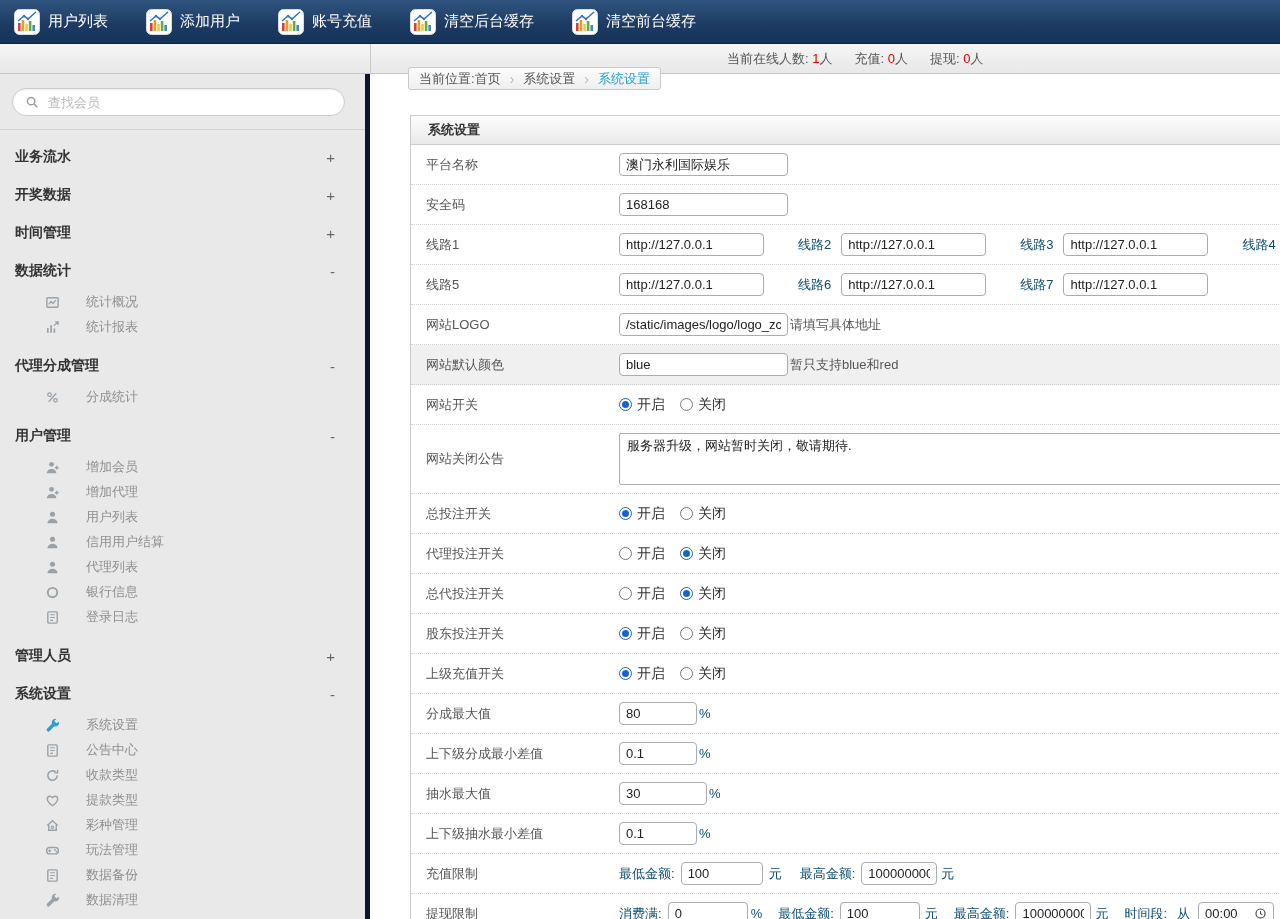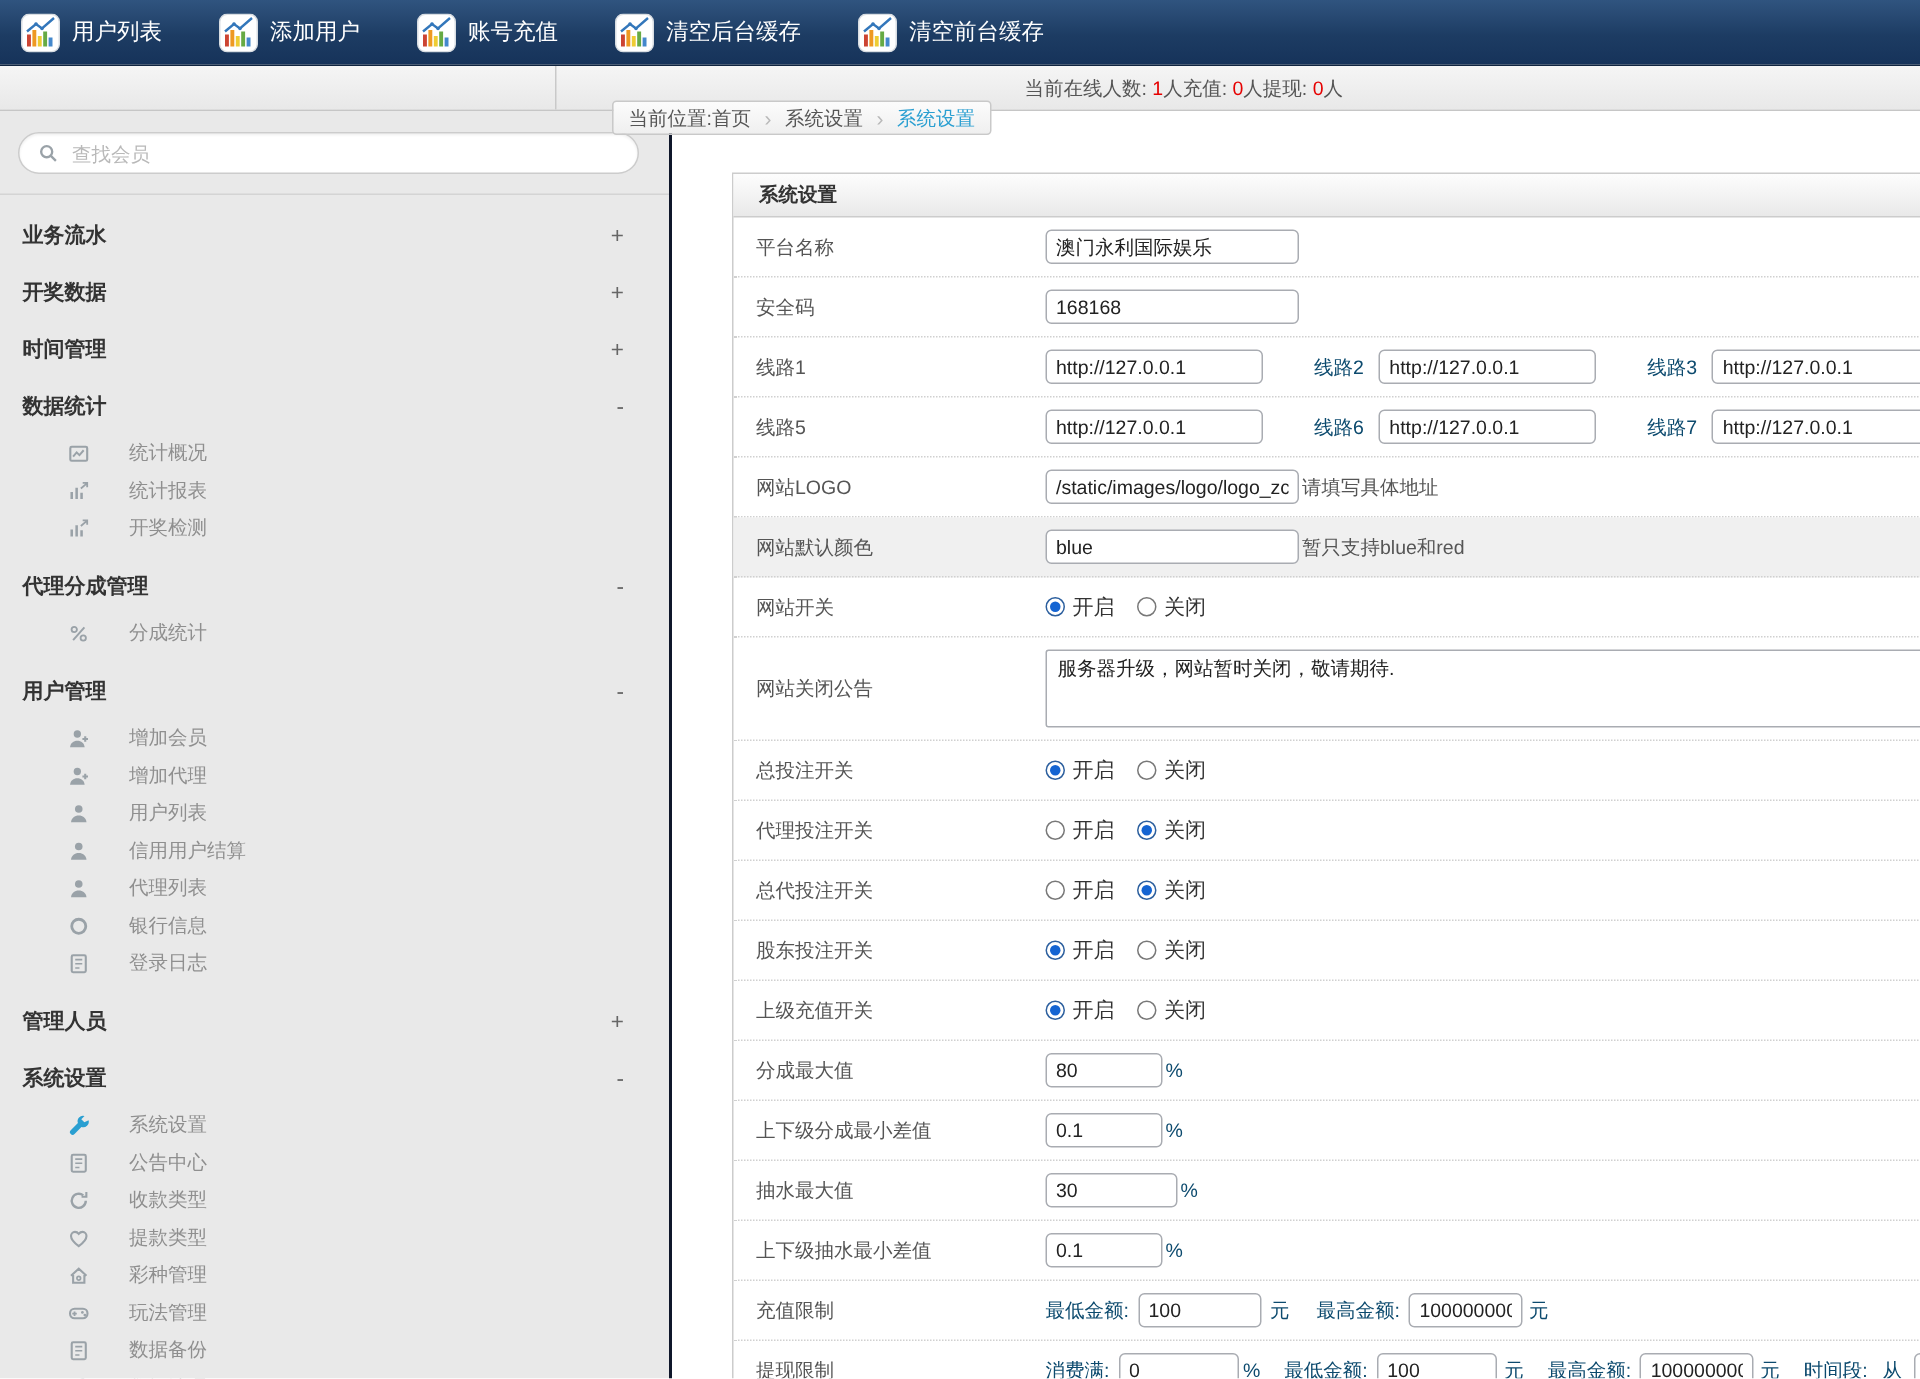--- a/index.html
+++ b/index.html
@@ -14,26 +14,26 @@
   .tn{ display:flex; align-items:center; gap:8px; color:#fff; font-size:15px; cursor:pointer; white-space:nowrap; }
   .tn svg{ width:26px; height:26px; }
 
   
   .crumbbar{ height:30px; background:linear-gradient(#f5f5f5,#e8e8e8); border-bottom:1px solid #c6c6c6; display:flex; align-items:center; position:relative; box-sizing:border-box; }
   .vdiv{ position:absolute; left:370px; top:0; bottom:0; width:1px; background:#c9c9c9; }
   .crumbbox{ display:inline-flex; align-items:center; height:21px; margin-left:408px; border:1px solid #c9c9c9; border-radius:3px; background:linear-gradient(#fcfcfc,#efefef); padding:0 10px; font-size:13px; color:#555;margin-top:40px; }
   .crumb{ cursor:pointer; }
   .crumb.active{ color:var(--accent); }
   .csep{ color:#b9b9b9; margin:0 9px; font-size:14px; }
-  .stats{ margin-left:22px; display:flex; font-size:13px; color:#555; }
+  .stats{ margin-left:66px; display:flex; gap:22px; font-size:13px; color:#555; }
   .stats b{ color:var(--red); font-weight:normal; }
 
   
   .layout{ display:flex; height:845px; }
-  .sidebar{ width:448px; flex:none; background:#e9e9e9; border-right:2px solid #0f172a; box-sizing:border-box; overflow:hidden; }
+  .sidebar{ width:370px; flex:none; background:#e9e9e9; border-right:5px solid #0f172a; box-sizing:border-box; overflow:hidden; }
   .searchwrap{ padding:14px 20px 13px 12px; border-bottom:1px solid #d4d4d4; }
   .searchbox{ height:26px; background:#fff; border:1px solid #ccc; border-radius:14px; display:flex; align-items:center; padding:0 12px; box-shadow:inset 0 1px 2px rgba(0,0,0,.07); }
   .searchbox svg{ width:14px; height:14px; margin-right:9px; flex:none; }
   .searchbox input{ border:none; outline:none; flex:1; font-size:13px; color:#333; background:transparent; font-family:inherit; }
   .searchbox input::placeholder{ color:#b9b9b9; }
 
   .menu{ padding-top:8px; }
   .sec-h{ display:flex; justify-content:space-between; align-items:center; padding:10px 30px 10px 15px; font-size:14px; font-weight:bold; color:#333; cursor:pointer; }
   .sec-x{ color:#666; font-weight:normal; font-size:15px; }
   .sec-items{ padding-bottom:7px; }
@@ -213,29 +213,20 @@
             </div>
             <div class="mi">
               <span style="width: 15px; height: 15px; display: inline-flex;">
                 <svg viewBox="0 0 16 16">
                   <path d="M3 13.5V8.5M6.5 13.5V5.5M10 13.5V9" stroke="#9aa2a8" stroke-width="1.8" fill="none"></path>
                   <path d="M9.5 6L14 2.2M10.8 2H14v3.2" stroke="#9aa2a8" stroke-width="1.3" fill="none"></path>
                 </svg>
               </span>
               <span>统计报表</span>
             </div>
-            <div class="mi">
-              <span style="width: 15px; height: 15px; display: inline-flex;">
-                <svg viewBox="0 0 16 16">
-                  <path d="M3 13.5V8.5M6.5 13.5V5.5M10 13.5V9" stroke="#9aa2a8" stroke-width="1.8" fill="none"></path>
-                  <path d="M9.5 6L14 2.2M10.8 2H14v3.2" stroke="#9aa2a8" stroke-width="1.3" fill="none"></path>
-                </svg>
-              </span>
-              <span>开奖检测</span>
-            </div>
           </div>
         </div>
         <div class="sec">
           <div class="sec-h">
             <span>代理分成管理</span>
             <span class="sec-x">-</span>
           </div>
           <div class="sec-items">
             <div class="mi">
               <span style="width: 15px; height: 15px; display: inline-flex;">

